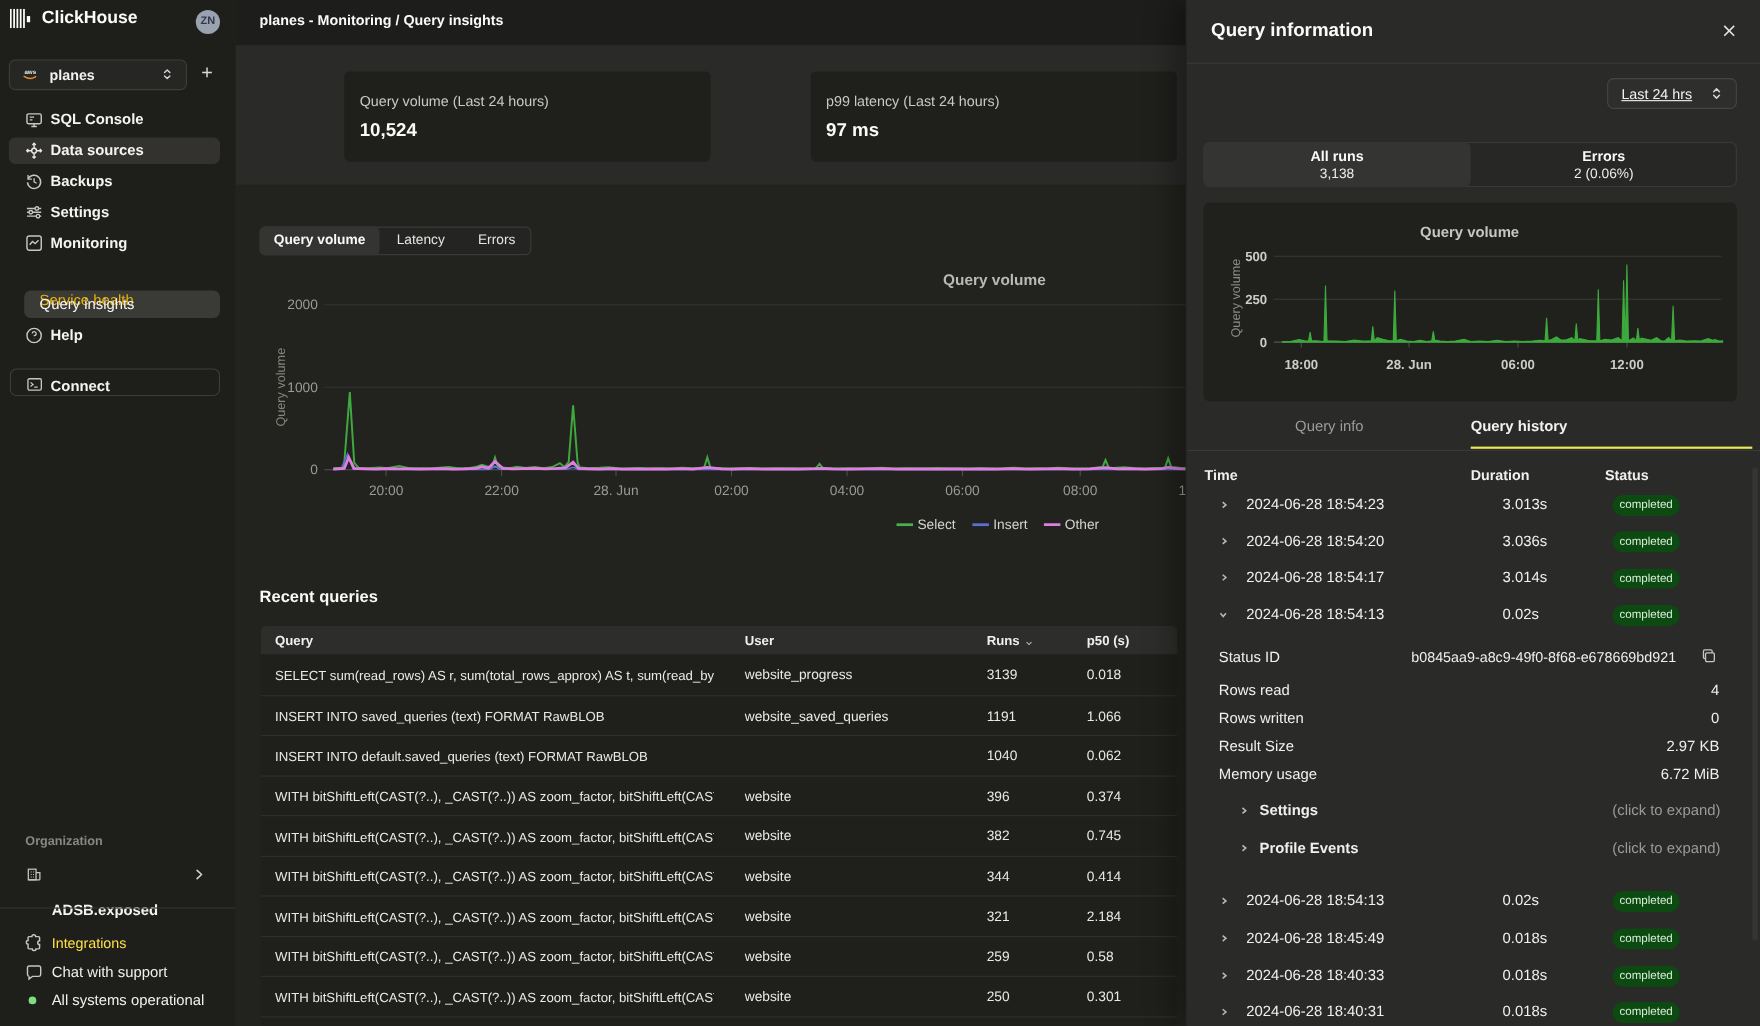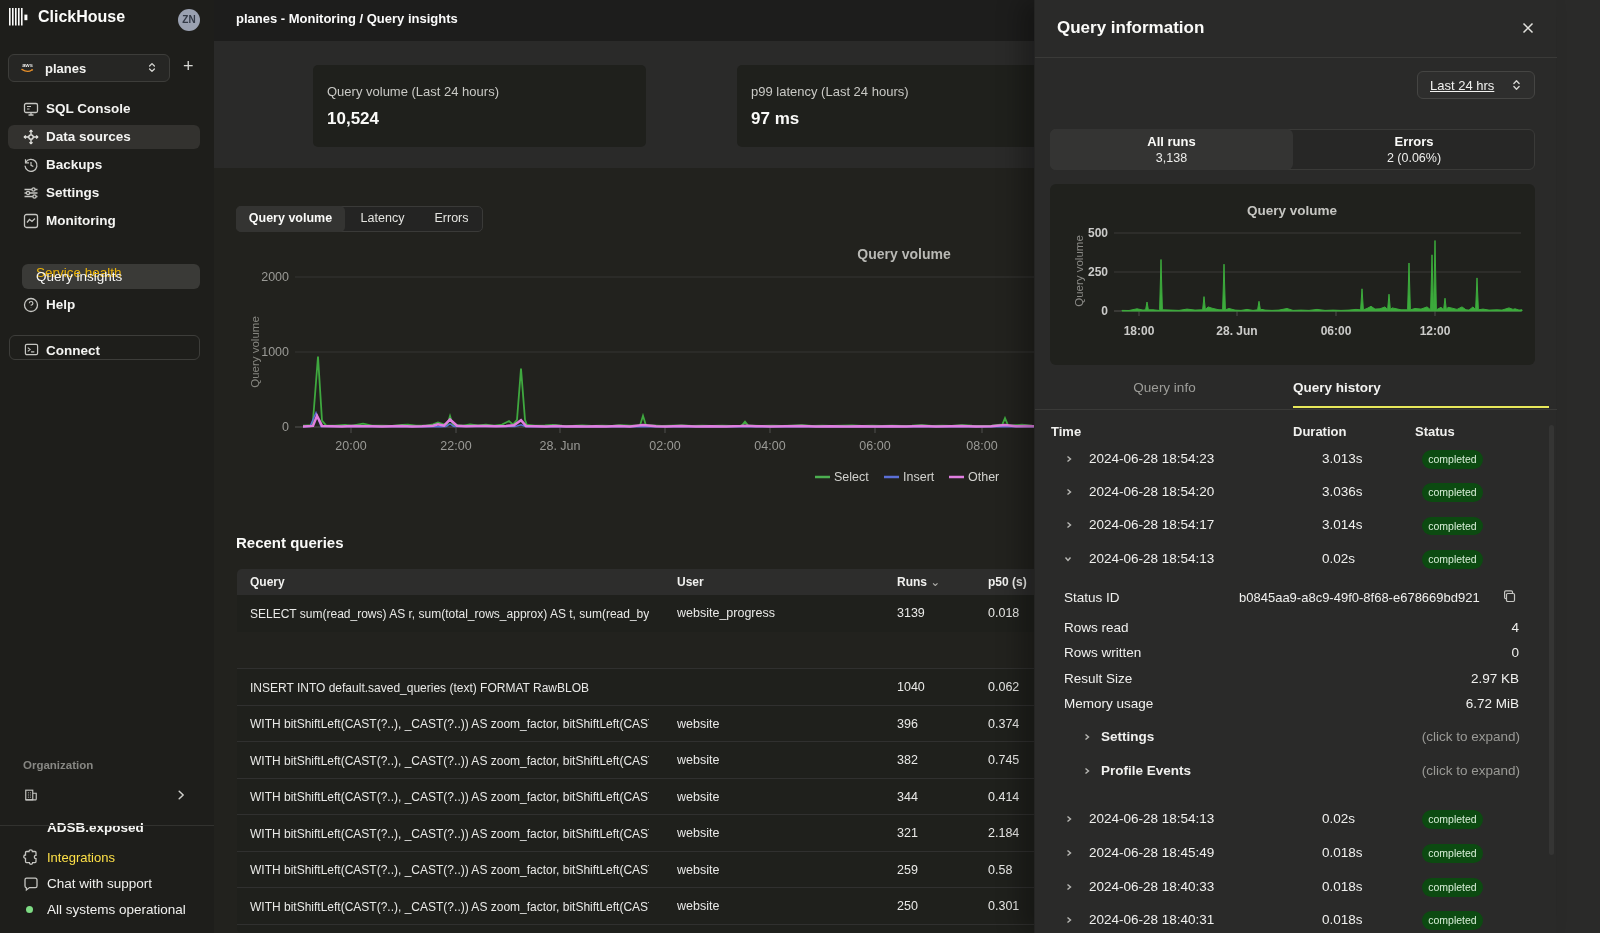--- a/index.html
+++ b/index.html
@@ -82,20 +82,26 @@
       <div class="abs" style="left:440px; top:6px; font-size:12px; font-weight:700; color:#f0f0ee;">User</div>
       <div class="abs" style="left:660px; top:6px; font-size:12px; font-weight:700; color:#f0f0ee;">Runs <span style="font-weight:400; color:#b0b0ac;">⌄</span></div>
       <div class="abs" style="left:751px; top:6px; font-size:12px; font-weight:700; color:#f0f0ee;">p50 (s)</div>
 
       <div class="abs" style="left:0; top:26.0px; width:833px; height:36.5px; background:#1f201c; ">
 <div class="abs" style="left:13px; top:11.5px; font-size:12px; color:#e9e9e7; white-space:nowrap; width:399px; overflow:hidden;">SELECT sum(read_rows) AS r, sum(total_rows_approx) AS t, sum(read_bytes) ...</div>
 <div class="abs" style="left:440px; top:11px; font-size:12.5px; color:#e9e9e7;">website_progress</div>
 <div class="abs" style="left:660px; top:11px; font-size:12.5px; color:#e9e9e7;">3139</div>
 <div class="abs" style="left:751px; top:11px; font-size:12.5px; color:#e9e9e7;">0.018</div>
 </div>
+<div class="abs" style="left:0; top:62.5px; width:833px; height:36.5px; background:#1f201c; border-top:1px solid #30302f;">
+<div class="abs" style="left:13px; top:11.5px; font-size:12px; color:#e9e9e7; white-space:nowrap; width:399px; overflow:hidden;">INSERT INTO saved_queries (text) FORMAT RawBLOB</div>
+<div class="abs" style="left:440px; top:11px; font-size:12.5px; color:#e9e9e7;">website_saved_queries</div>
+<div class="abs" style="left:660px; top:11px; font-size:12.5px; color:#e9e9e7;">1191</div>
+<div class="abs" style="left:751px; top:11px; font-size:12.5px; color:#e9e9e7;">1.066</div>
+</div>
 <div class="abs" style="left:0; top:99.0px; width:833px; height:36.5px; background:#1f201c; border-top:1px solid #30302f;">
 <div class="abs" style="left:13px; top:11.5px; font-size:12px; color:#e9e9e7; white-space:nowrap; width:399px; overflow:hidden;">INSERT INTO default.saved_queries (text) FORMAT RawBLOB</div>
 <div class="abs" style="left:440px; top:11px; font-size:12.5px; color:#e9e9e7;"></div>
 <div class="abs" style="left:660px; top:11px; font-size:12.5px; color:#e9e9e7;">1040</div>
 <div class="abs" style="left:751px; top:11px; font-size:12.5px; color:#e9e9e7;">0.062</div>
 </div>
 <div class="abs" style="left:0; top:135.5px; width:833px; height:36.5px; background:#1f201c; border-top:1px solid #30302f;">
 <div class="abs" style="left:13px; top:11.5px; font-size:12px; color:#e9e9e7; white-space:nowrap; width:399px; overflow:hidden;">WITH bitShiftLeft(CAST(?..), _CAST(?..)) AS zoom_factor, bitShiftLeft(CAST(?.....</div>
 <div class="abs" style="left:440px; top:11px; font-size:12.5px; color:#e9e9e7;">website</div>
 <div class="abs" style="left:660px; top:11px; font-size:12.5px; color:#e9e9e7;">396</div>
@@ -234,21 +240,21 @@
     </svg>
     <div class="abs" style="left:47px; top:850px; font-size:13px; font-weight:400; color:#fde047;">Integrations</div>
     <svg class="abs" style="left:23px; top:876px;" width="16" height="16" viewBox="0 0 16 16" fill="none" stroke="#c6c6c2" stroke-width="1.3">
       <path d="M2 3.8 a1.6 1.6 0 0 1 1.6 -1.6 H12.4 a1.6 1.6 0 0 1 1.6 1.6 V10 a1.6 1.6 0 0 1 -1.6 1.6 H6.5 L3.4 14 V11.6 H3.6 A1.6 1.6 0 0 1 2 10 Z"></path>
     </svg>
     <div class="abs" style="left:47px; top:876px; font-size:13.5px; font-weight:400; color:#f0f0ee;">Chat with support</div>
     <div class="abs" style="left:26px; top:906px; width:7px; height:7px; border-radius:50%; background:#7edc84;"></div>
     <div class="abs" style="left:47px; top:902px; font-size:13.5px; font-weight:400; color:#f0f0ee;">All systems operational</div>
   </div>
 
-  <div id="panel" class="abs" style="left:1034px; top:0; width:522px; height:933px; background:#2a2a29; border-left:1px solid #242423; box-shadow:-14px 0 22px rgba(0,0,0,0.28);">
+  <div id="panel" class="abs" style="left:1078px; top:0; width:522px; height:933px; background:#2a2a29; border-left:1px solid #242423; box-shadow:-14px 0 22px rgba(0,0,0,0.28);">
     <div class="abs" style="left:22px; top:18px; font-size:17px; font-weight:700; color:#fbfbf9;">Query information</div>
     <svg class="abs" style="left:486px; top:21px;" width="14" height="14" viewBox="0 0 14 14" stroke="#e2e2de" stroke-width="1.5">
         <path d="M2.5 2.5 L11.5 11.5 M11.5 2.5 L2.5 11.5"></path>
       </svg>
     <div class="abs" style="left:0; top:57px; width:522px; height:1px; background:#3a3a38;"></div>
 
     <div class="abs" style="left:382px; top:71px; width:118px; height:28px; background:#2e2e2d; border:1px solid #454543; border-radius:6px;"></div>
     <div class="abs" style="left:395px; top:78px; font-size:13px; color:#f2f2f0;text-decoration:underline;">Last 24 hrs</div>
     <svg class="abs" style="left:476px; top:79px;" width="11" height="12" viewBox="0 0 11 12">
       <path d="M2.9 4.4 L5.5 1.8 L8.1 4.4" stroke="#d6d6d2" stroke-width="1.4" fill="none" stroke-linecap="round" stroke-linejoin="round"></path>

